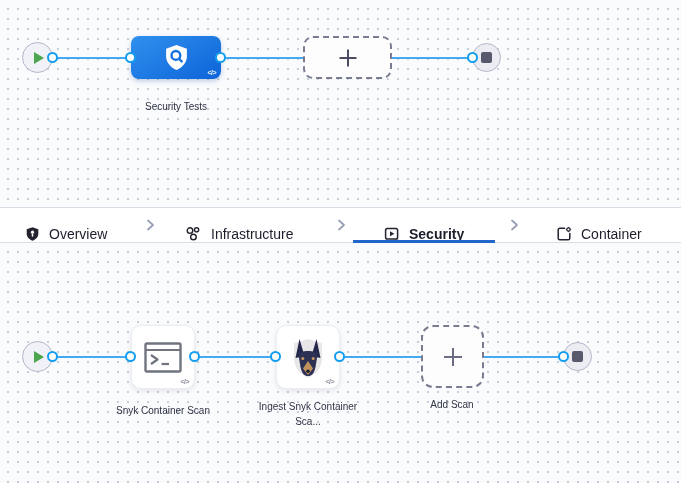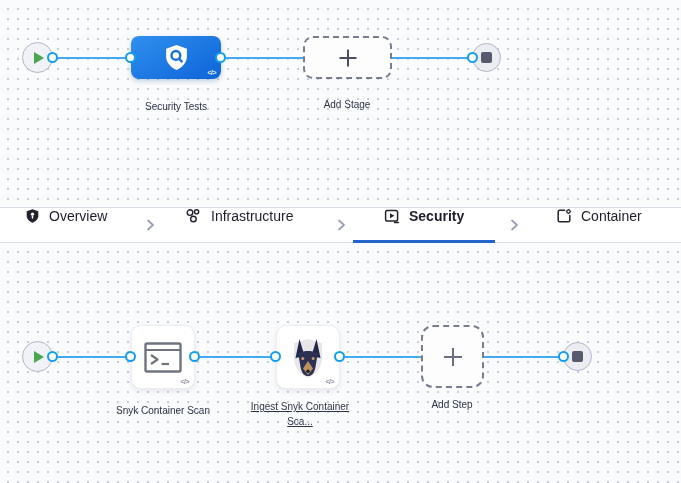--- a/index.html
+++ b/index.html
@@ -81,21 +81,21 @@
   }
 
   .tabbar{
     position:absolute;top:207px;left:0;width:681px;height:36px;
     background:#ffffff;
     border-top:1px solid #d8dbe3;border-bottom:1px solid #dcdee6;
     box-sizing:border-box;z-index:5;
   }
   .tab{
     position:absolute;top:0;height:34px;
-    display:flex;align-items:flex-start;gap:9px;
+    display:flex;align-items:flex-end;gap:9px;
     font-size:14px;color:#1d1e2c;cursor:pointer;white-space:nowrap;
   }
   .tab.active{font-weight:bold;}
   .tab-chevron{position:absolute;top:9px;width:16px;height:16px;}
   .tab-underline{
     position:absolute;left:353px;bottom:-1px;width:142px;height:3px;
     background:#2266cb;
   }
   svg{display:block;}
 </style>
@@ -135,21 +135,20 @@
         <line x1="1.5" y1="10" x2="18.5" y2="10" stroke="#4b4e62" stroke-width="2"></line>
       </svg>
     </span>
   </div>
 
   <div class="node end-node" style="left:472px;top:43px;">
     <div class="stop-sq"></div>
   </div>
 
   <div class="node-label" style="left:106px;top:99px;width:140px;">Security Tests</div>
-  <div class="node-label" style="left:287px;top:97px;width:120px;">Add Stage</div>
 </div>
 
 <div class="tabbar">
 
   <div class="tab" style="left:25px;">
     <span>
       <svg width="15" height="16" viewBox="0 0 16 16">
         <path d="M8 0.8 L14.2 3 V7.8 C14.2 11.4 11.6 13.8 8 15.2 C4.4 13.8 1.8 11.4 1.8 7.8 V3 Z" fill="#22232e"></path>
         <circle cx="8" cy="6" r="1.7" fill="#ffffff"></circle>
         <rect x="7.2" y="7.6" width="1.6" height="3.4" rx="0.8" fill="#ffffff"></rect>
@@ -268,15 +267,15 @@
         <line x1="2" y1="11" x2="20" y2="11" stroke="#6b6e80" stroke-width="2"></line>
       </svg>
     </span>
   </div>
 
   <div class="node end-node" style="left:563px;top:99px;">
     <div class="stop-sq"></div>
   </div>
 
   <div class="node-label" style="left:103px;top:160px;width:120px;">Snyk Container Scan</div>
-  <div class="node-label" style="left:240px;top:156px;width:120px;text-decoration:underline;">Ingest Snyk Container Sca...</div>
-  <div class="node-label" style="left:392px;top:154px;width:120px;">Add Step</div>
+  <div class="node-label" style="left:248px;top:156px;width:120px;">Ingest Snyk Container Sca...</div>
+  <div class="node-label" style="left:392px;top:154px;width:120px;">Add Scan</div>
 </div>
 
 </body></html>

